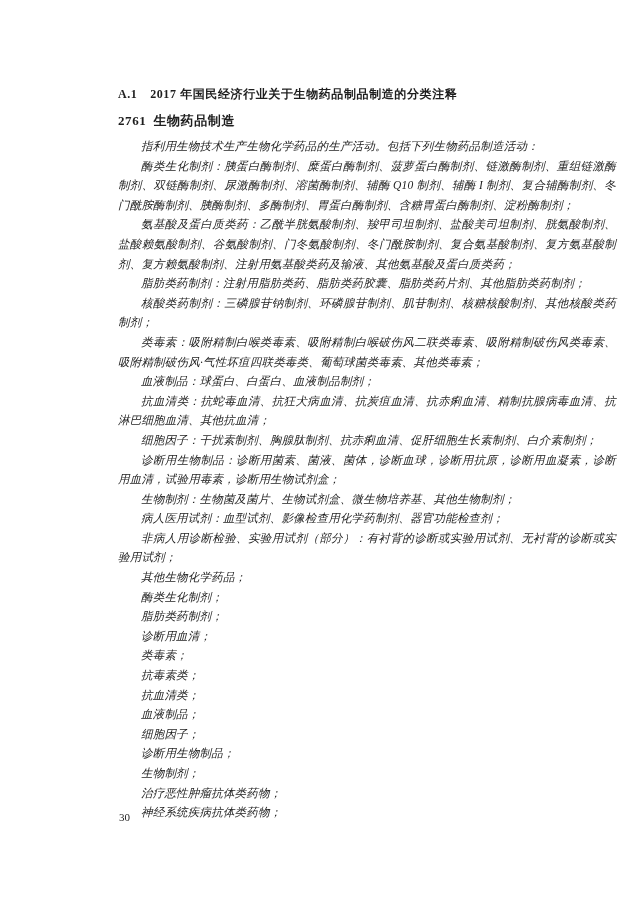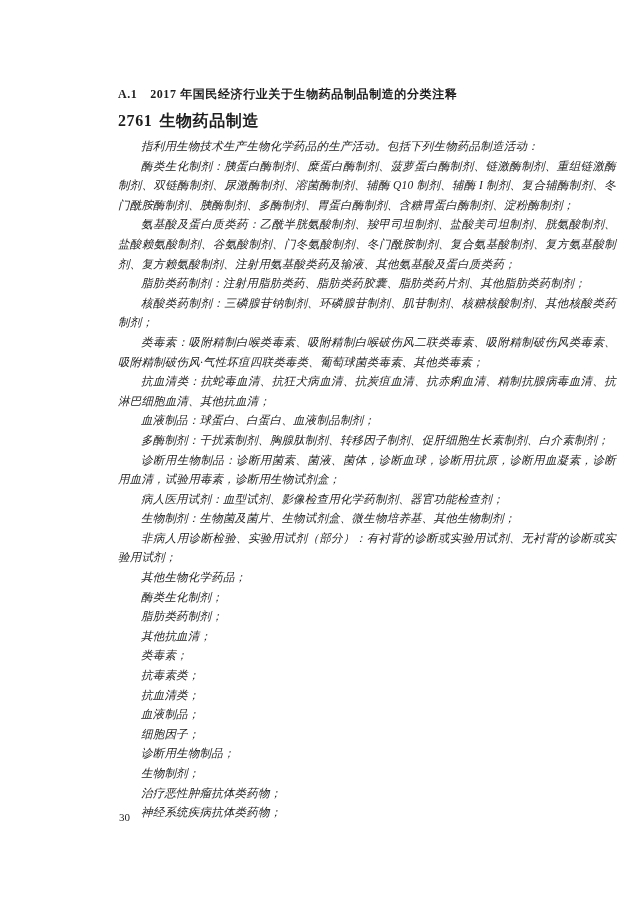--- a/index.html
+++ b/index.html
@@ -29,21 +29,21 @@
     font-weight: bold;
     margin: 0 0 9px 0;
     line-height: 17px;
     letter-spacing: 0.6px;
   }
   .doc-title .label {
     margin-right: 13px;
     letter-spacing: 0.5px;
   }
   .doc-code {
-    font-size: 16px;
+    font-size: 13px;
     font-weight: bold;
     margin: 0 0 8px 0;
     line-height: 17px;
     letter-spacing: 0.6px;
   }
   .doc-code .label {
     margin-right: 7px;
   }
   .paragraphs p {
     margin: 0;
@@ -75,31 +75,31 @@
     <h2 class="doc-code">
       <span class="label">2761</span><span>生物药品制造</span>
     </h2>
     <div class="paragraphs">
         <p>指利用生物技术生产生物化学药品的生产活动。包括下列生物药品制造活动：</p>
         <p>酶类生化制剂：胰蛋白酶制剂、糜蛋白酶制剂、菠萝蛋白酶制剂、链激酶制剂、重组链激酶制剂、双链酶制剂、尿激酶制剂、溶菌酶制剂、辅酶 Q10 制剂、辅酶 I 制剂、复合辅酶制剂、冬门酰胺酶制剂、胰酶制剂、多酶制剂、胃蛋白酶制剂、含糖胃蛋白酶制剂、淀粉酶制剂；</p>
         <p>氨基酸及蛋白质类药：乙酰半胱氨酸制剂、羧甲司坦制剂、盐酸美司坦制剂、胱氨酸制剂、盐酸赖氨酸制剂、谷氨酸制剂、门冬氨酸制剂、冬门酰胺制剂、复合氨基酸制剂、复方氨基酸制剂、复方赖氨酸制剂、注射用氨基酸类药及输液、其他氨基酸及蛋白质类药；</p>
         <p>脂肪类药制剂：注射用脂肪类药、脂肪类药胶囊、脂肪类药片剂、其他脂肪类药制剂；</p>
         <p>核酸类药制剂：三磷腺苷钠制剂、环磷腺苷制剂、肌苷制剂、核糖核酸制剂、其他核酸类药制剂；</p>
         <p>类毒素：吸附精制白喉类毒素、吸附精制白喉破伤风二联类毒素、吸附精制破伤风类毒素、吸附精制破伤风·气性坏疽四联类毒类、葡萄球菌类毒素、其他类毒素；</p>
+        <p>血液制品：球蛋白、白蛋白、血液制品制剂；</p>
         <p>抗血清类：抗蛇毒血清、抗狂犬病血清、抗炭疽血清、抗赤痢血清、精制抗腺病毒血清、抗淋巴细胞血清、其他抗血清；</p>
-        <p>血液制品：球蛋白、白蛋白、血液制品制剂；</p>
-        <p>多酶制剂：干扰素制剂、胸腺肽制剂、转移因子制剂、促肝细胞生长素制剂、白介素制剂；</p>
+        <p>细胞因子：干扰素制剂、胸腺肽制剂、抗赤痢血清、促肝细胞生长素制剂、白介素制剂；</p>
         <p>诊断用生物制品：诊断用菌素、菌液、菌体，诊断血球，诊断用抗原，诊断用血凝素，诊断用血清，试验用毒素，诊断用生物试剂盒；</p>
+        <p>生物制剂：生物菌及菌片、生物试剂盒、微生物培养基、其他生物制剂；</p>
         <p>病人医用试剂：血型试剂、影像检查用化学药制剂、器官功能检查剂；</p>
-        <p>生物制剂：生物菌及菌片、生物试剂盒、微生物培养基、其他生物制剂；</p>
         <p>非病人用诊断检验、实验用试剂（部分）：有衬背的诊断或实验用试剂、无衬背的诊断或实验用试剂；</p>
         <p>其他生物化学药品；</p>
         <p>酶类生化制剂；</p>
         <p>脂肪类药制剂；</p>
-        <p>其他抗血清；</p>
+        <p>诊断用血清；</p>
         <p>类毒素；</p>
         <p>抗毒素类；</p>
         <p>抗血清类；</p>
         <p>血液制品；</p>
         <p>细胞因子；</p>
         <p>诊断用生物制品；</p>
         <p>生物制剂；</p>
         <p>治疗恶性肿瘤抗体类药物；</p>
         <p>神经系统疾病抗体类药物；</p>
       </div>

